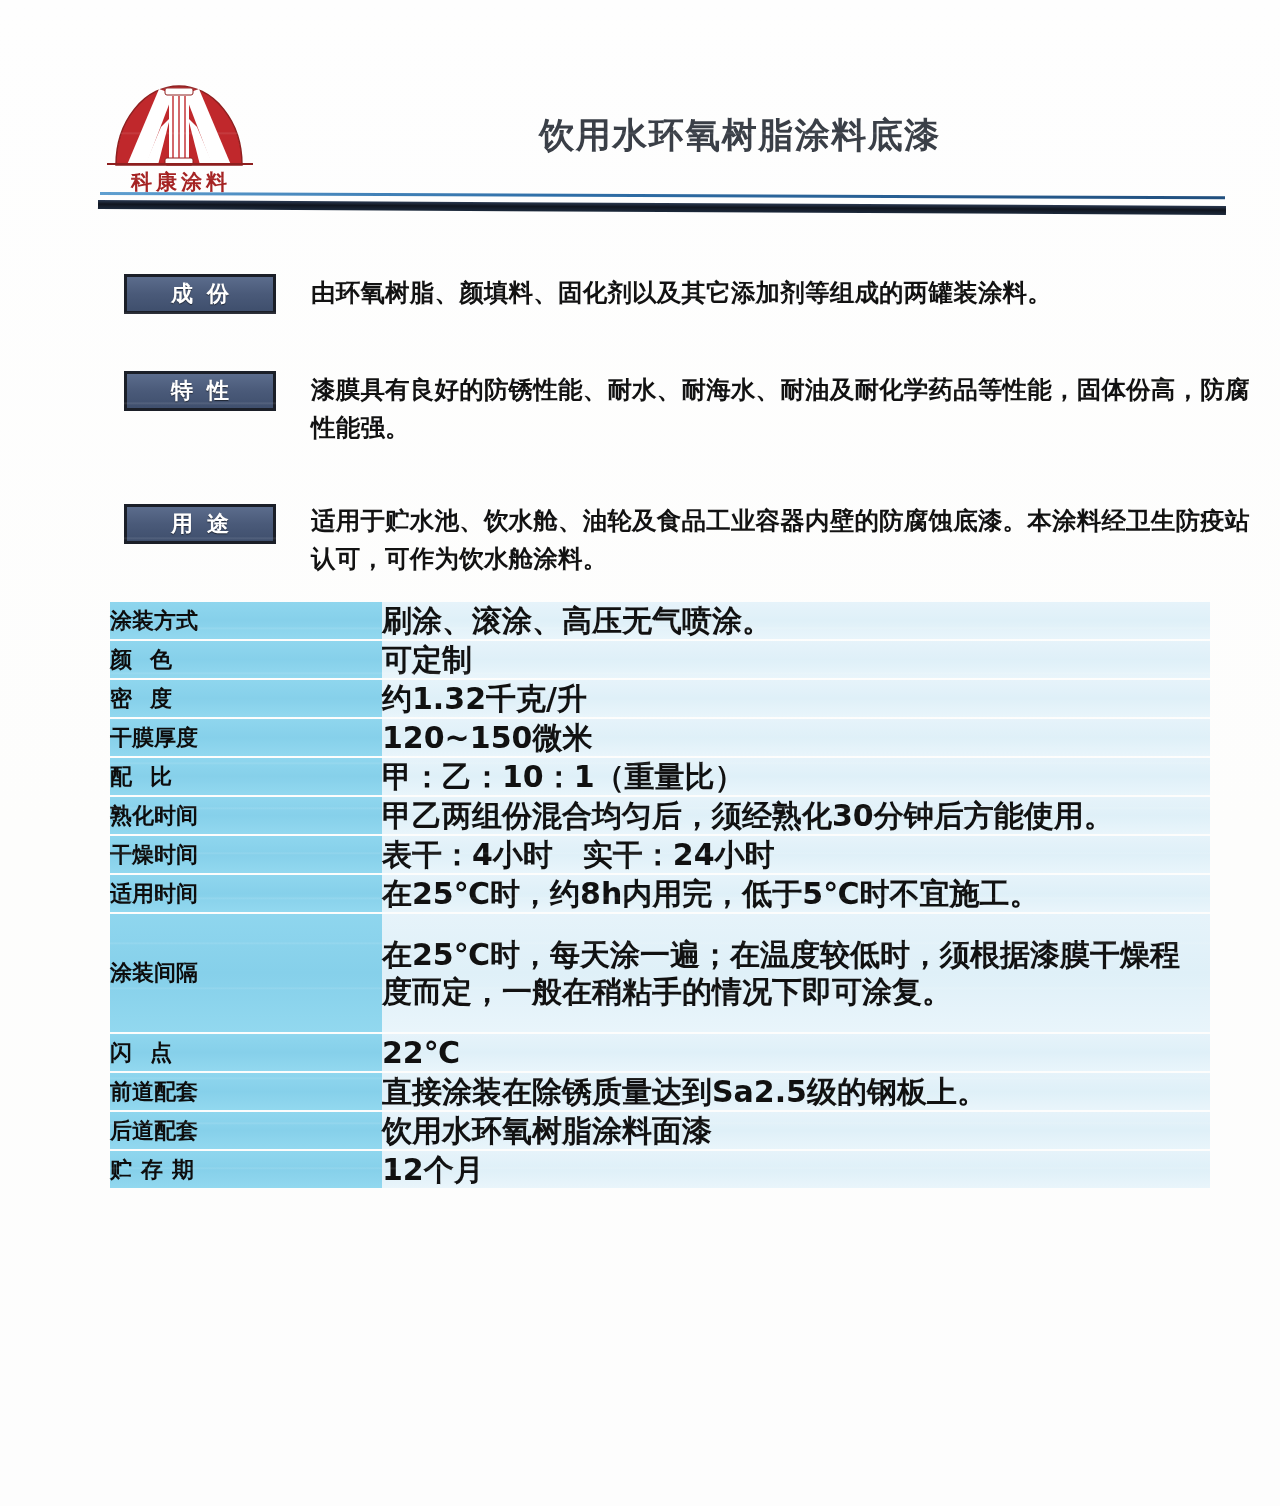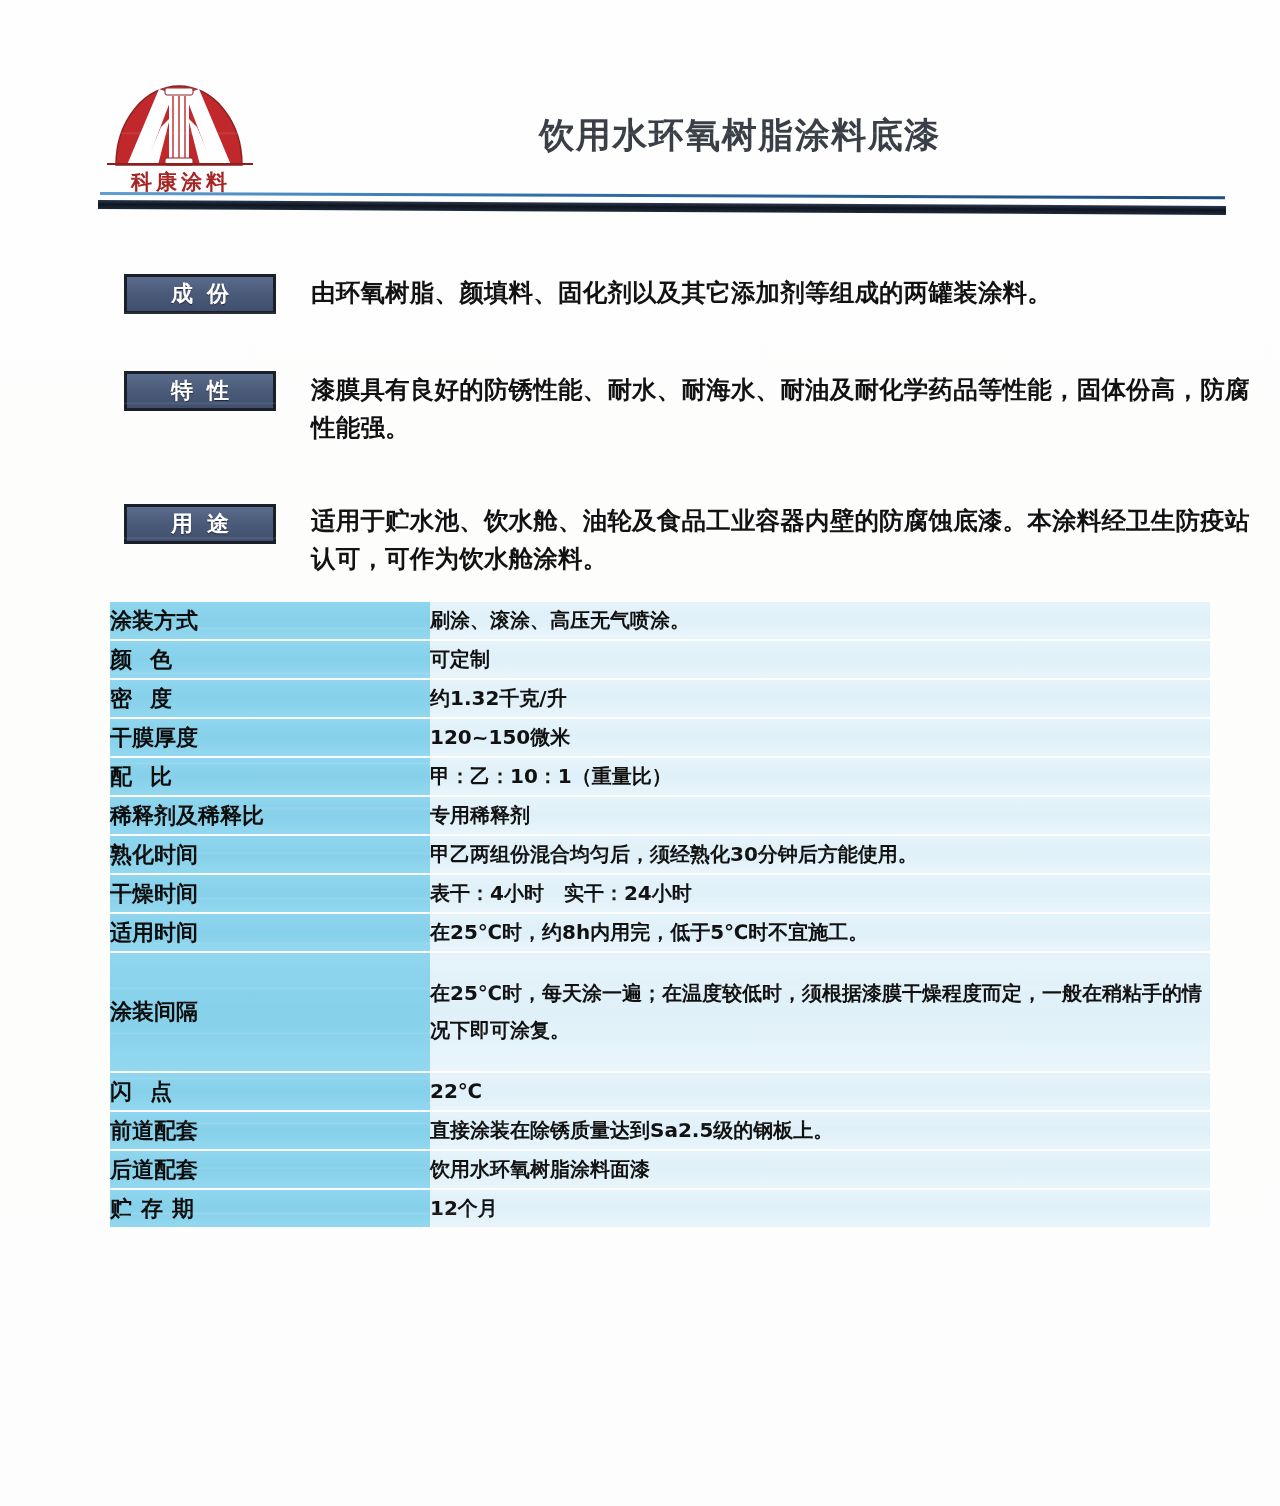--- a/index.html
+++ b/index.html
@@ -152,33 +152,33 @@
     width: 1100px;
     border-collapse: separate;
     border-spacing: 0 2px;
     background: transparent;
   }
   .spec-table td {
     vertical-align: middle;
     padding: 0;
   }
   .cell-label {
-    width: 320px;
+    width: 272px;
     background: linear-gradient(180deg, #8fd6ee 0%, #86d0ea 50%, #92d8ef 100%);
     color: #0d0d0d;
     font-size: 22px;
     font-weight: bold;
     padding: 12px 0 12px 38px;
     box-sizing: border-box;
     white-space: nowrap;
   }
   .cell-value {
     background: linear-gradient(180deg, #e6f3fa 0%, #dff0f8 50%, #e9f5fb 100%);
     color: #111111;
-    font-size: 20px;
+    font-size: 30px;
     font-weight: bold;
     padding: 12px 20px 12px 38px;
     line-height: 37px;
     box-sizing: border-box;
   }
   .spaced-2 { letter-spacing: 18px; margin-left: 7px; }
   .spaced-3 { letter-spacing: 9px; }
   .tall .cell-label,
   .tall .cell-value { padding-top: 22px; padding-bottom: 22px; }
 
@@ -277,24 +277,20 @@
       <tr>
         <td class="cell-label">干膜厚度</td>
         <td class="cell-value">120~150微米</td>
       </tr>
 
       <tr>
         <td class="cell-label spaced-2">配比</td>
         <td class="cell-value">甲：乙：10：1（重量比）</td>
       </tr>
 
-      <tr>
-        <td class="cell-label">稀释剂及稀释比</td>
-        <td class="cell-value">专用稀释剂</td>
-      </tr>
 
       <tr>
         <td class="cell-label">熟化时间</td>
         <td class="cell-value">甲乙两组份混合均匀后，须经熟化30分钟后方能使用。</td>
       </tr>
 
       <tr>
         <td class="cell-label">干燥时间</td>
         <td class="cell-value">表干：4小时　实干：24小时</td>
       </tr>

